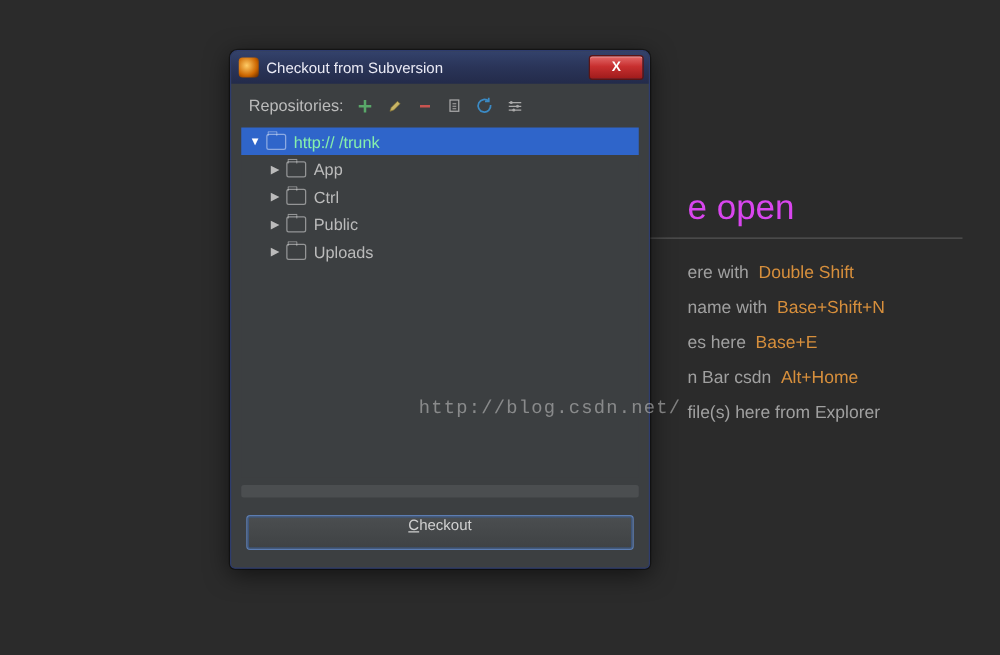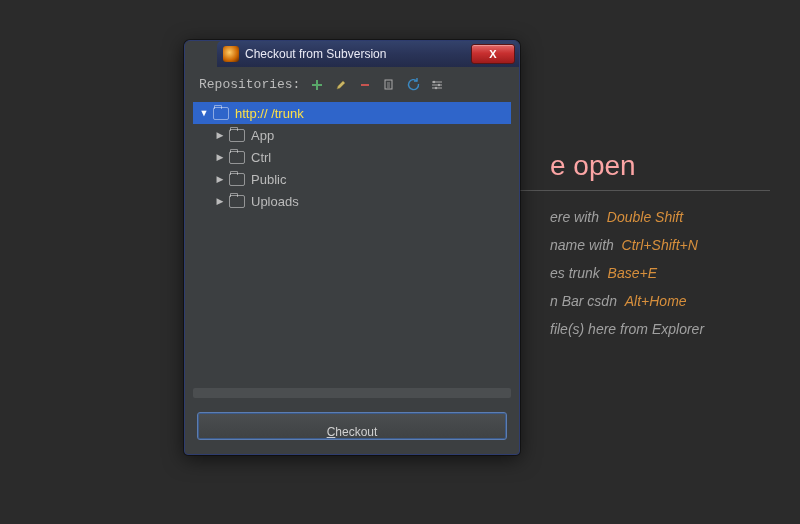--- a/index.html
+++ b/index.html
@@ -19,36 +19,35 @@
   .welcome {
     position: absolute;
     right: 30px;
     top: 150px;
     width: 360px;
     color: #a0a0a0;
   }
   .welcome-title {
     font-size: 28px;
     font-weight: 300;
-    color: #fca5a5;
+    color: #d946ef;
     margin-bottom: 8px;
     padding-left: 140px;
   }
   .welcome-divider {
     border: none;
     border-top: 1px solid #555;
     margin: 0 0 18px 0;
   }
   .welcome-line {
     margin: 12px 0;
     font-size: 14px;
     color: #a0a0a0;
     padding-left: 140px;
     white-space: nowrap;
-    font-style: italic;
   }
   .shortcut {
     color: #d78f3c;
     font-weight: 500;
   }
 
   
   .dialog {
     position: absolute;
     left: 184px;
@@ -64,21 +63,20 @@
 
   .titlebar {
     height: 26px;
     background: linear-gradient(to bottom, #33426b 0%, #2a3458 50%, #232b4a 100%);
     border-radius: 5px 5px 0 0;
     display: flex;
     align-items: center;
     padding: 0 4px 0 6px;
     color: #e8e8f0;
     position: relative;
-    margin-left: 32px;
   }
   .titlebar-icon {
     width: 16px;
     height: 16px;
     margin-right: 6px;
     background: radial-gradient(circle at 40% 40%, #ffcc66 0%, #cc6600 60%, #552200 100%);
     border-radius: 3px;
     flex-shrink: 0;
   }
   .titlebar-text {
@@ -102,21 +100,20 @@
     font-size: 11px;
     cursor: pointer;
     box-shadow: inset 0 1px 0 rgba(255,255,255,0.3);
   }
 
   .toolbar {
     display: flex;
     align-items: center;
     gap: 10px;
     padding: 10px 14px 6px 14px;
-    font-family: Liberation Mono, monospace;
   }
   .toolbar-label {
     color: #bbbbbb;
   }
   .tb-icon {
     width: 14px;
     height: 14px;
     display: inline-flex;
     align-items: center;
     justify-content: center;
@@ -166,21 +163,21 @@
     height: 3px;
     border: 1px solid rgba(255,255,255,0.45);
     border-bottom: none;
     border-radius: 1px 1px 0 0;
   }
   .tree-label { margin-left: 2px; }
 
   .blurred {
     position: relative;
     display: inline-block;
-    color: #fde047;
+    color: #86efac;
   }
   .blurred::after {
     content: "";
     position: absolute;
     left: 48px;
     right: 22px;
     top: 0;
     bottom: 0;
     background: #2f65ca;
     filter: blur(1px);
@@ -211,21 +208,21 @@
   }
   .btn {
     flex: 1;
     height: 26px;
     background: linear-gradient(to bottom, #4b4e50, #3f4244);
     border: 1px solid #5a5d5f;
     border-radius: 3px;
     color: #d0d0d0;
     cursor: pointer;
     display: flex;
-    align-items: flex-end;
+    align-items: flex-start;
     justify-content: center;
     font-size: 12px;
   }
   .btn.primary {
     border-color: #5c7db1;
     box-shadow: 0 0 0 1px #3b5a8a inset;
   }
   .btn .underline { text-decoration: underline; }
 </style>
 </head>
@@ -233,24 +230,24 @@
 
 <div class="welcome">
   <div class="welcome-title">e open</div>
   <hr class="welcome-divider">
   <div class="welcome-line">
     <span>ere with</span>&nbsp;
     <span class="shortcut">Double Shift</span>
   </div>
   <div class="welcome-line">
     <span>name with</span>&nbsp;
-    <span class="shortcut">Ctrl+Shift+N</span>
-  </div>
-  <div class="welcome-line">
-    <span>es trunk</span>&nbsp;
+    <span class="shortcut">Base+Shift+N</span>
+  </div>
+  <div class="welcome-line">
+    <span>es here</span>&nbsp;
     <span class="shortcut">Base+E</span>
   </div>
   <div class="welcome-line">
     <span>n Bar csdn</span>&nbsp;
     <span class="shortcut">Alt+Home</span>
   </div>
   <div class="welcome-line">
     <span>file(s) here from Explorer</span>
   </div>
 </div>
@@ -323,20 +320,21 @@
     <div class="tree-row indent-1">
       <span class="arrow">▶</span>
       <span class="folder-icon"></span>
       <span class="tree-label">Public</span>
     </div>
     <div class="tree-row indent-1">
       <span class="arrow">▶</span>
       <span class="folder-icon"></span>
       <span class="tree-label">Uploads</span>
     </div>
+    <div class="watermark">http://blog.csdn.net/</div>
   </div>
 
   <div class="scrollbar"></div>
 
   <div class="button-bar">
     <div class="btn primary">
       <span><span class="underline">C</span><span id="co-rest">heckout</span></span>
     </div>
   </div>
 

